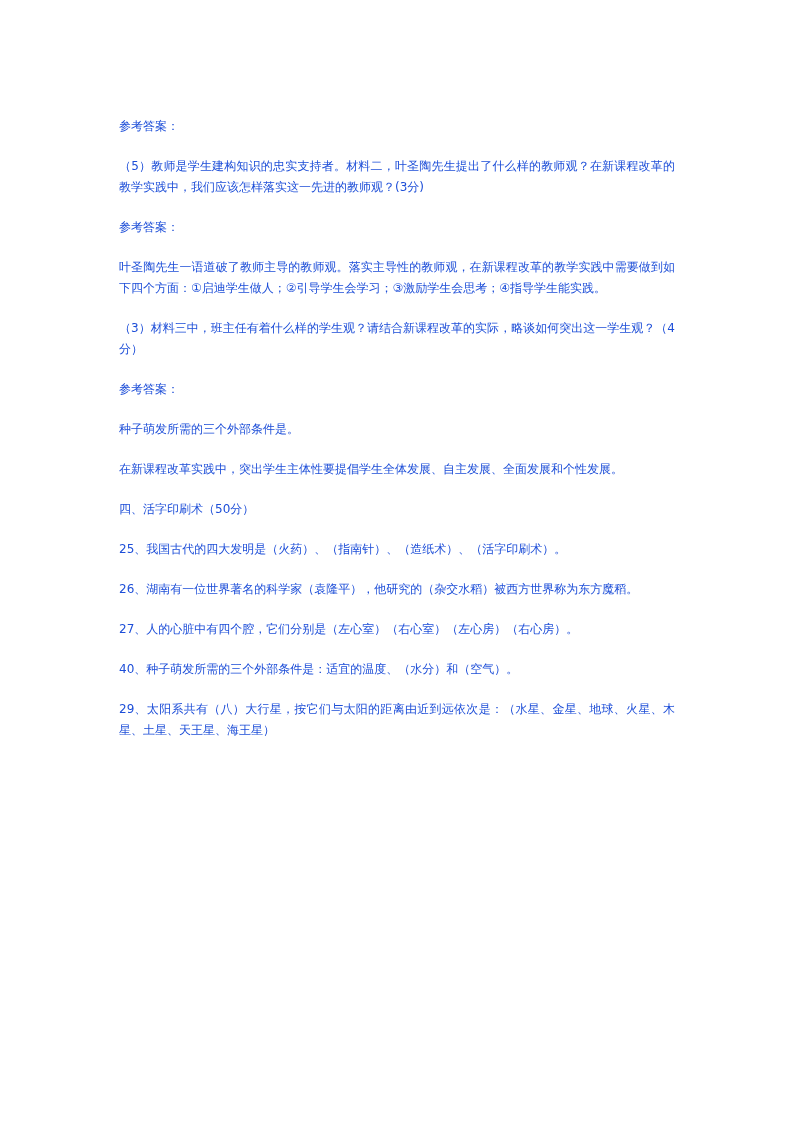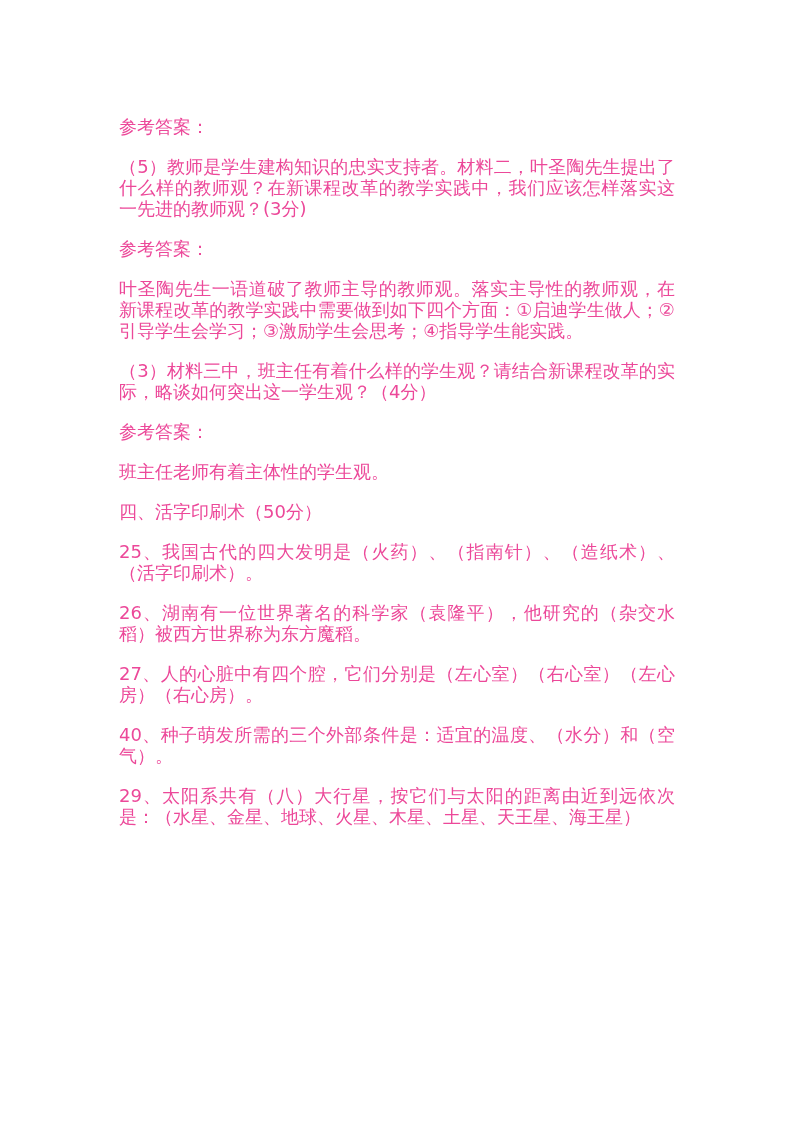--- a/index.html
+++ b/index.html
@@ -3,36 +3,37 @@
   <meta charset="utf-8">
   <style>
     html, body { margin: 0; padding: 0; background: #ffffff; }
     body { width: 794px; height: 1123px; position: relative; overflow: hidden; }
     .page {
       position: absolute;
       left: 119px;
       top: 116px;
       width: 556px;
       font-family: "DejaVu Sans", sans-serif;
-      font-size: 18px;
+      font-size: 12px;
       line-height: 21px;
-      color: #ec4899;
+      color: #1d4ed8;
     }
     .para { margin: 0 0 19px 0; text-align: justify; word-break: break-all; }
   </style>
 </head>
 <body>
 
 <div class="page">
   <p class="para">参考答案：</p>
   <p class="para">（5）教师是学生建构知识的忠实支持者。材料二，叶圣陶先生提出了什么样的教师观？在新课程改革的教学实践中，我们应该怎样落实这一先进的教师观？(3分)</p>
   <p class="para">参考答案：</p>
   <p class="para">叶圣陶先生一语道破了教师主导的教师观。落实主导性的教师观，在新课程改革的教学实践中需要做到如下四个方面：①启迪学生做人；②引导学生会学习；③激励学生会思考；④指导学生能实践。</p>
   <p class="para">（3）材料三中，班主任有着什么样的学生观？请结合新课程改革的实际，略谈如何突出这一学生观？（4分）</p>
   <p class="para">参考答案：</p>
-  <p class="para">班主任老师有着主体性的学生观。</p>
+  <p class="para">种子萌发所需的三个外部条件是。</p>
+  <p class="para">在新课程改革实践中，突出学生主体性要提倡学生全体发展、自主发展、全面发展和个性发展。</p>
   <p class="para">四、活字印刷术（50分）</p>
   <p class="para">25、我国古代的四大发明是（火药）、（指南针）、（造纸术）、（活字印刷术）。</p>
   <p class="para">26、湖南有一位世界著名的科学家（袁隆平），他研究的（杂交水稻）被西方世界称为东方魔稻。</p>
   <p class="para">27、人的心脏中有四个腔，它们分别是（左心室）（右心室）（左心房）（右心房）。</p>
   <p class="para">40、种子萌发所需的三个外部条件是：适宜的温度、（水分）和（空气）。</p>
   <p class="para">29、太阳系共有（八）大行星，按它们与太阳的距离由近到远依次是：（水星、金星、地球、火星、木星、土星、天王星、海王星）</p>
 </div>
 
 </body></html>

